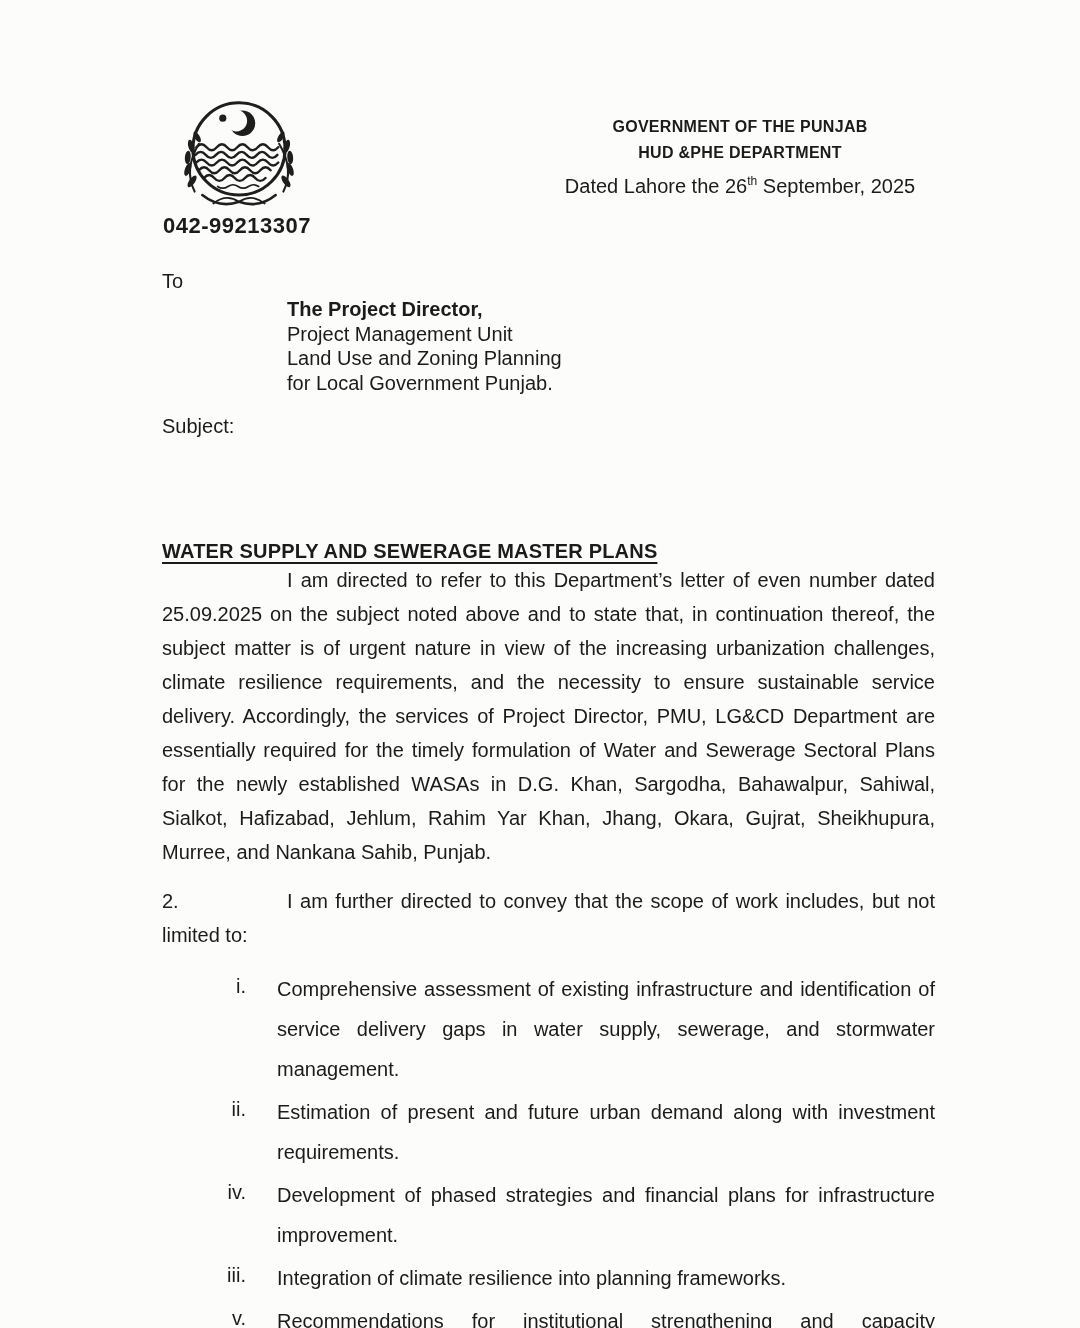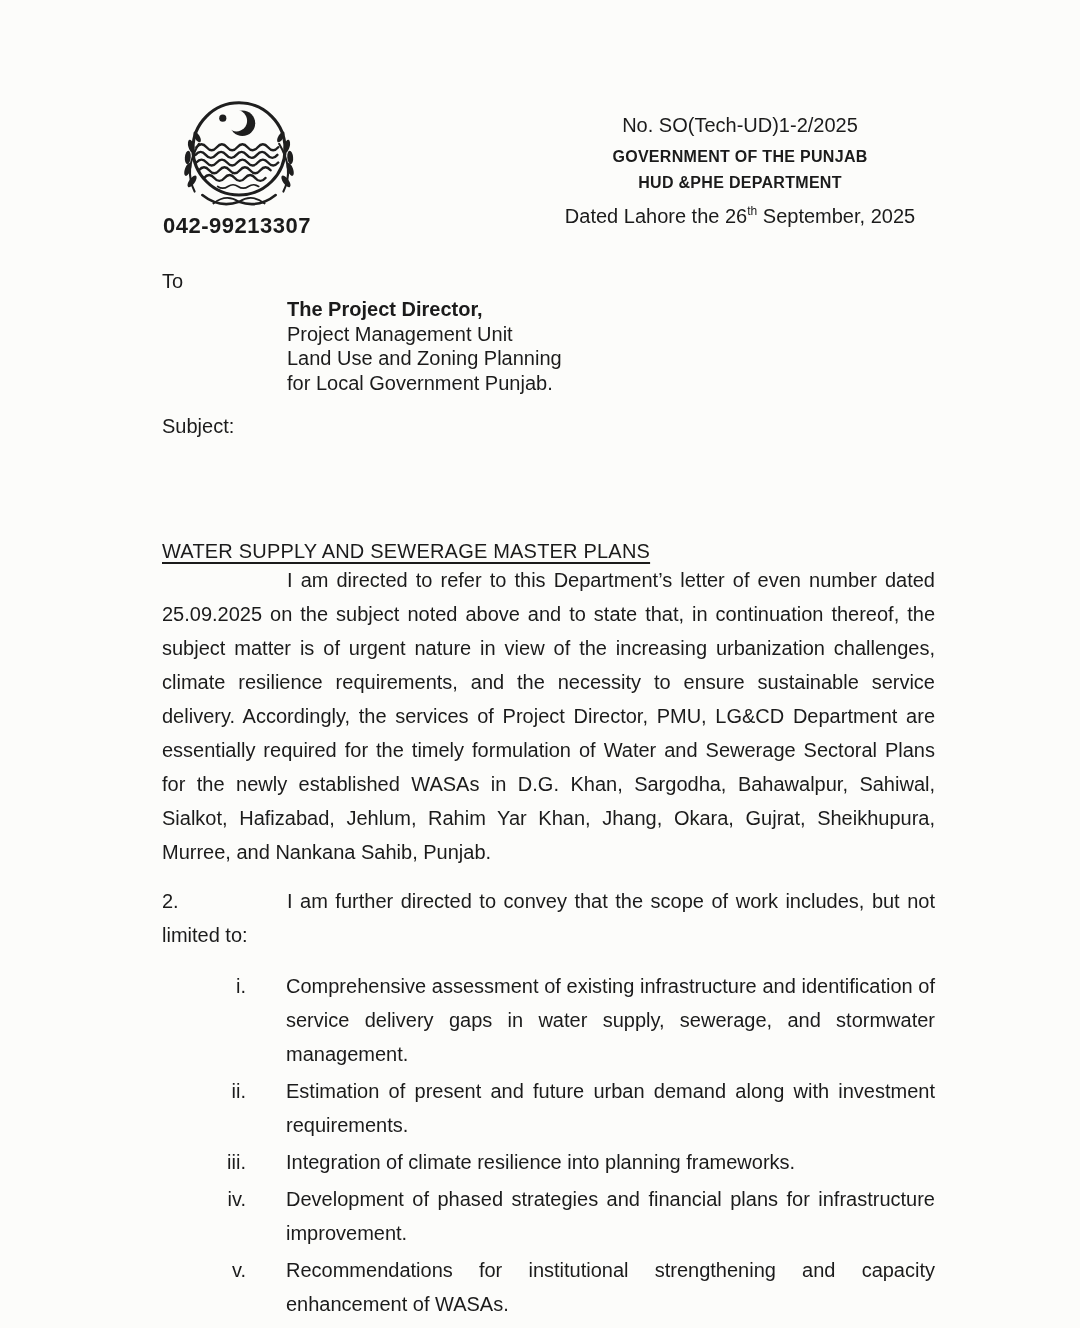--- a/index.html
+++ b/index.html
@@ -47,21 +47,21 @@
     top: 270px;
     width: 773px;
     font-size: 20px;
   }
   .salutation { font-size: 20px; }
   .addr-block { margin: 4px 0 0 125px; line-height: 24.5px; }
   .addr-name  { font-weight: 700; }
   .subject-row { display: flex; margin-top: 20px; align-items: baseline; flex-direction: column; }
   .subject-label { width: 125px; flex: 0 0 125px; }
   .subject-title {
-    font-weight: 400;
+    font-weight: 700;
     letter-spacing: 0.2px;
     text-decoration: underline;
     text-decoration-thickness: 2px;
     text-underline-offset: 4px;
   }
   .para {
     margin: 0;
     text-align: justify;
     line-height: 34px;
   }
@@ -70,24 +70,24 @@
   .para-num { position: absolute; left: 0; top: 0; text-indent: 0; }
   
   .scope-list { margin-top: 17px; }
   .scope-item { display: flex; margin-bottom: 3px; }
   .scope-numeral {
     flex: 0 0 84px;
     text-align: right;
     line-height: 34px;
   }
   .scope-text {
-    margin-left: 40px;
+    margin-left: 31px;
     width: 658px;
     text-align: justify;
-    line-height: 34px;
+    line-height: 40px;
   }
 </style>
 </head>
 <body>
 
 <div class="page">
 
   <svg class="crest" viewBox="0 0 170 150" aria-hidden="true">
     <g stroke="#1e1e1e" fill="none" stroke-linecap="round">
 
@@ -120,21 +120,20 @@
       <path d="M38,87 q6,-7 12,0 t12,0 t12,0 t12,0 t12,0 t12,0 t12,0" stroke-width="2.8"></path>
       <path d="M44,96 q6,-7 12,0 t12,0 t12,0 t12,0 t12,0 t12,0" stroke-width="2.8"></path>
 
       <path d="M60,106 q6,4 12,0 q6,-4 12,0 q6,4 12,0 q6,-4 12,0" stroke-width="2"></path>
     </g>
   </svg>
 
   <div class="phone">042-99213307</div>
 
   <div class="head-right">
-    <div class="ref-no">No. SO(Tech-UD)1-2/2025</div>
     <div class="gov-line">GOVERNMENT OF THE PUNJAB</div>
     <div class="gov-line">HUD &amp;PHE DEPARTMENT</div>
     <div class="date-line"><span>Dated Lahore the 26</span><sup>th</sup><span> September, 2025</span></div>
   </div>
 
   <div class="flow">
 
     <div class="salutation">To</div>
 
     <div class="addr-block">
@@ -156,26 +155,26 @@
     <div class="scope-list">
       <div class="scope-item">
         <div class="scope-numeral">i.</div>
         <div class="scope-text">Comprehensive assessment of existing infrastructure and identification of service delivery gaps in water supply, sewerage, and stormwater management.</div>
       </div>
       <div class="scope-item">
         <div class="scope-numeral">ii.</div>
         <div class="scope-text">Estimation of present and future urban demand along with investment requirements.</div>
       </div>
       <div class="scope-item">
+        <div class="scope-numeral">iv.</div>
+        <div class="scope-text">Development of phased strategies and financial plans for infrastructure improvement.</div>
+      </div>
+      <div class="scope-item">
         <div class="scope-numeral">iii.</div>
         <div class="scope-text">Integration of climate resilience into planning frameworks.</div>
-      </div>
-      <div class="scope-item">
-        <div class="scope-numeral">iv.</div>
-        <div class="scope-text">Development of phased strategies and financial plans for infrastructure improvement.</div>
       </div>
       <div class="scope-item">
         <div class="scope-numeral">v.</div>
         <div class="scope-text">Recommendations for institutional strengthening and capacity enhancement of WASAs.</div>
       </div>
     </div>
 
   </div>
 </div>
 

